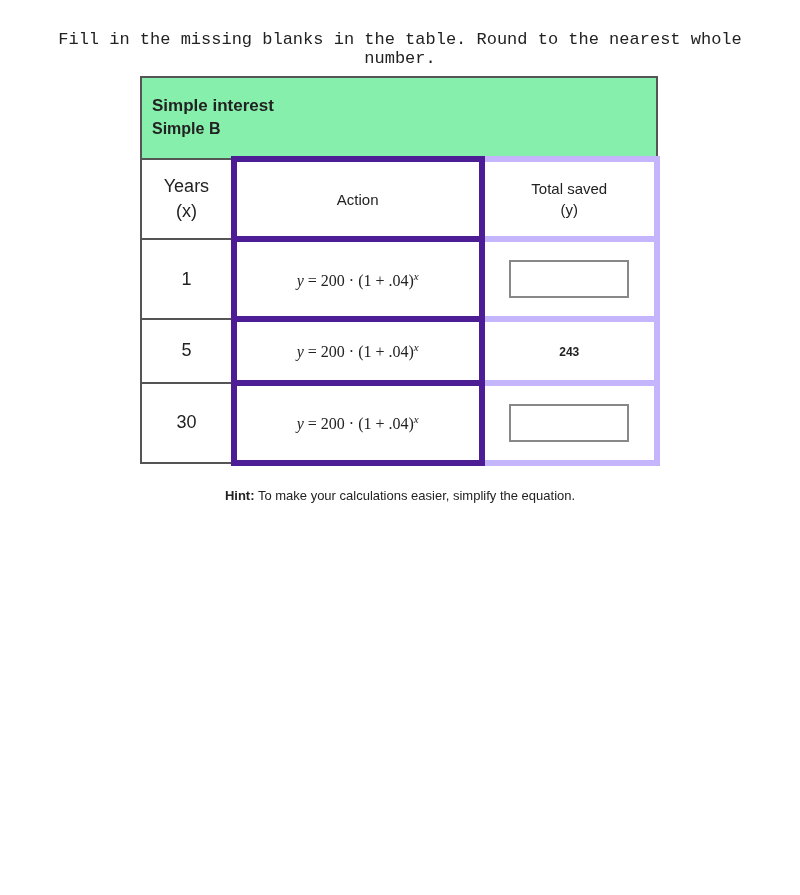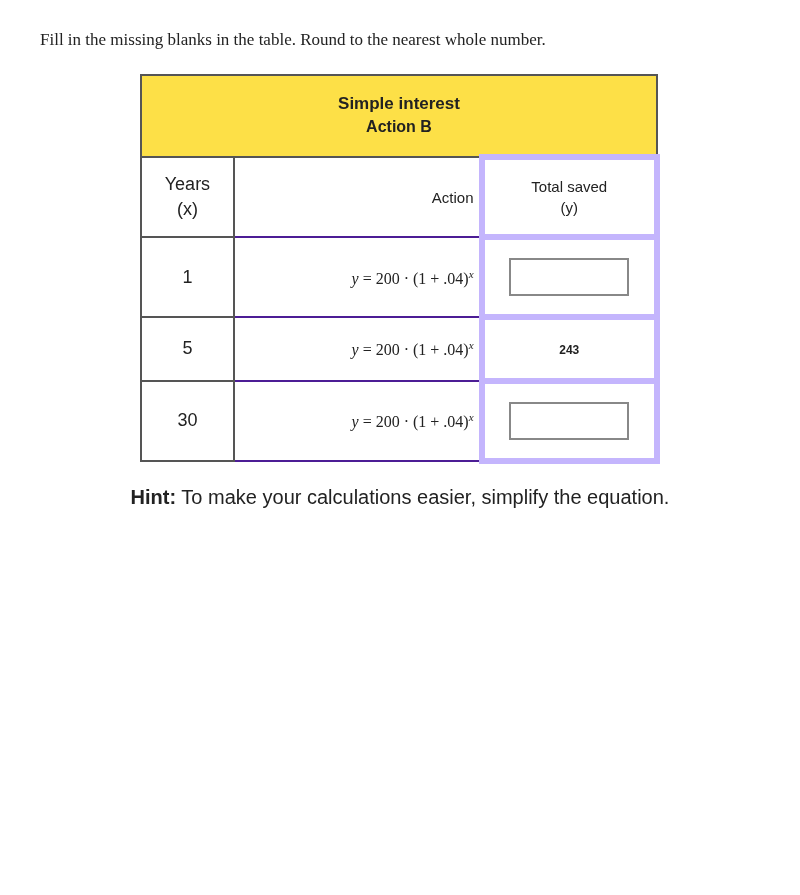--- a/index.html
+++ b/index.html
@@ -6,36 +6,36 @@
     body {
       font-family: Georgia, 'Times New Roman', serif;
       background: #fff;
       width: 800px;
       min-height: 895px;
       padding: 30px 40px;
       color: #222;
     }
     .instructions {
       font-size: 17px;
-      margin-bottom: 24px;
-      font-family: Liberation Serif, serif;
+      margin-bottom: 8px;
+      font-family: Liberation Mono, monospace;
+      text-align: center;
     }
     .table-wrapper {
       display: flex;
       justify-content: center;
       margin-bottom: 22px;
     }
     table {
       border-collapse: collapse;
       width: 520px;
       border: 2px solid #555;
     }
     .header-cell {
-      background: #fde047;
-      text-align: center;
+      background: #86efac;
       padding: 18px 10px 18px 10px;
       border: 2px solid #555;
     }
     .header-title {
       font-weight: bold;
       font-size: 17px;
       font-family: Arial, sans-serif;
     }
     .header-subtitle {
       font-weight: bold;
@@ -48,23 +48,23 @@
       text-align: center;
       vertical-align: middle;
       border: 2px solid #555;
       padding: 10px 5px;
       font-family: Arial, sans-serif;
       font-size: 18px;
       line-height: 1.4;
     }
     .col-action {
       width: 240px;
-      text-align: right;
+      text-align: center;
       vertical-align: middle;
-      border: 2px solid #4c1d95;
+      border: 6px solid #4c1d95;
       padding: 10px 8px;
       font-family: Arial, sans-serif;
       font-size: 15px;
     }
     .col-total {
       width: 170px;
       text-align: center;
       vertical-align: middle;
       border: 6px solid #c4b5fd;
       padding: 10px 5px;
@@ -93,42 +93,42 @@
       display: inline-block;
       vertical-align: middle;
     }
     .static-value {
       font-family: Arial, sans-serif;
       font-size: 12px;
       font-weight: bold;
     }
     .hint-text {
       font-family: Arial, sans-serif;
-      font-size: 20px;
+      font-size: 13px;
       text-align: center;
     }
     .hint-text strong {
       font-weight: bold;
     }
     sup {
       font-size: 11px;
     }
   </style>
 </head>
 <body>
 
 <p class="instructions">Fill in the missing blanks in the table. Round to the nearest whole number.</p>
 
 <div class="table-wrapper">
   <table>
     <thead>
       <tr>
         <td colspan="3" class="header-cell">
           <div class="header-title">Simple interest</div>
-          <div class="header-subtitle">Action B</div>
+          <div class="header-subtitle">Simple B</div>
         </td>
       </tr>
       <tr class="subheader-row">
         <td class="col-years">
           <div>Years</div>
           <div>(x)</div>
         </td>
         <td class="col-action">
           <span>Action</span>
         </td>

